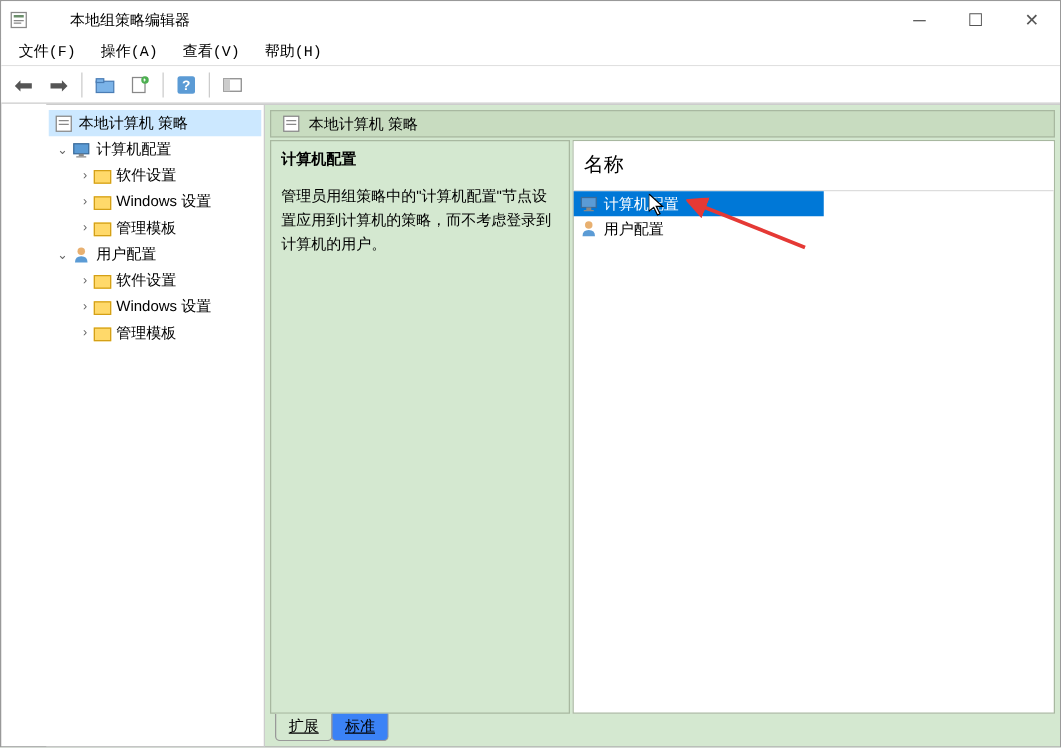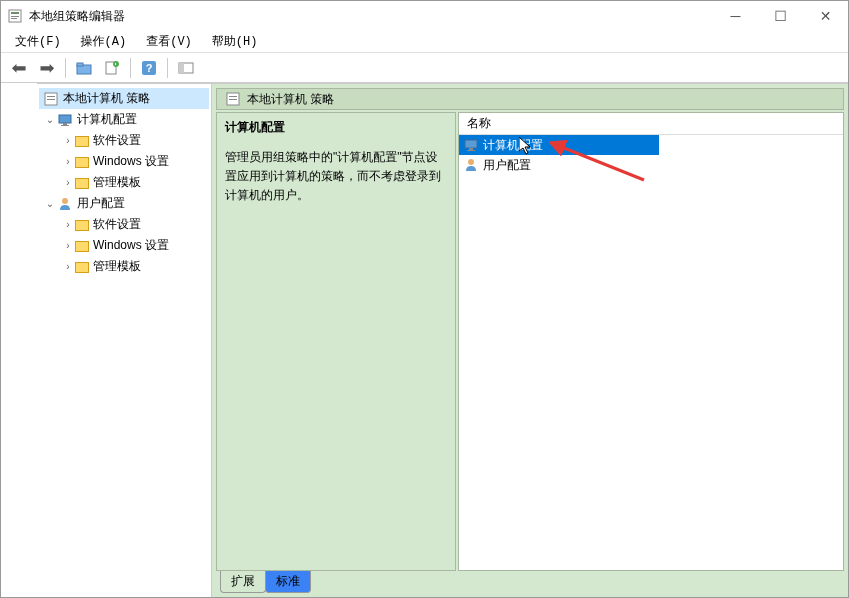--- a/index.html
+++ b/index.html
@@ -1,20 +1,20 @@
 <!DOCTYPE html>
 <html><head>
   <meta charset="utf-8">
   <style>
     * { margin: 0; padding: 0; box-sizing: border-box; font-family: "Microsoft YaHei", "SimSun", sans-serif; }
     body { background: #f0f0f0; width: 849px; height: 598px; overflow: hidden; }
     
     .window { background: #fff; width: 849px; height: 598px; display: flex; flex-direction: column; border: 1px solid #999; }
     
-    .titlebar { height: 30px; display: flex; align-items: center; padding-left: 6px; background: #fff; }
+    .titlebar { height: 30px; display: flex; align-items: center; padding-left: 6px; background: #fff; gap: 27px; }
     .titlebar-icon { width: 16px; height: 16px; margin-right: 6px; }
     .titlebar-text { font-size: 12px; flex: 1; }
     .titlebar-controls { display: flex; }
     .titlebar-btn { width: 45px; height: 30px; display: flex; align-items: center; justify-content: center; font-size: 14px; color: #555; }
     
     .menubar { height: 22px; display: flex; align-items: center; padding-left: 4px; background: #fff; font-size: 12px; border-bottom: 1px solid #e0e0e0; }
     .menu-item { padding: 2px 10px; font-family: Liberation Mono, monospace; }
     
     .toolbar { height: 30px; display: flex; align-items: center; padding: 0 6px; background: #fff; border-bottom: 1px solid #ccc; gap: 4px; }
     .toolbar-btn { width: 24px; height: 24px; display: flex; align-items: center; justify-content: center; border: 1px solid transparent; }
@@ -38,27 +38,27 @@
     .header-bar { height: 22px; background: #c8dcc0; display: flex; align-items: center; padding: 0 8px; font-size: 12px; border: 1px solid #a8b8a0; margin-bottom: 2px; }
     .header-icon { width: 16px; height: 16px; margin-right: 6px; }
     
     .split-area { flex: 1; display: flex; gap: 2px; }
     .desc-pane { width: 240px; background: #d4e8d0; border: 1px solid #a8b8a0; padding: 6px 8px; font-size: 12px; }
     .desc-title { font-weight: bold; margin-bottom: 12px; }
     .desc-label { margin-bottom: 2px; }
     .desc-text { line-height: 1.6; }
     
     .list-pane { flex: 1; background: #fff; border: 1px solid #a8b8a0; display: flex; flex-direction: column; }
-    .list-header { height: 22px; background: #fff; border-bottom: 1px solid #ddd; display: flex; align-items: center; padding: 0 8px; font-size: 12px; }
+    .list-header { height: 40px; background: #fff; border-bottom: 1px solid #ddd; display: flex; align-items: center; padding: 0 8px; font-size: 16px; }
     .list-body { flex: 1; position: relative; }
     .list-row { height: 20px; display: flex; align-items: center; padding: 0 4px; font-size: 12px; }
     .list-row.selected { background: #0078d7; color: #fff; }
     .row-icon { width: 16px; height: 16px; margin-right: 4px; }
     
-    .tabs { height: 22px; display: flex; align-items: flex-end; padding-left: 4px; font-size: 12px; }
+    .tabs { height: 22px; display: flex; align-items: flex-end; padding-left: 4px; font-size: 12px; text-decoration: underline; }
     .tab { padding: 2px 10px; border: 1px solid #999; border-top: none; background: #3b82f6; border-radius: 0 0 4px 4px; margin-right: -1px; }
     .tab.active { background: #d4e8d0; }
     
     .red-arrow { position: absolute; pointer-events: none; }
     .cursor-overlay { position: absolute; pointer-events: none; }
   </style>
 </head>
 <body>
 
 <div class="window">

